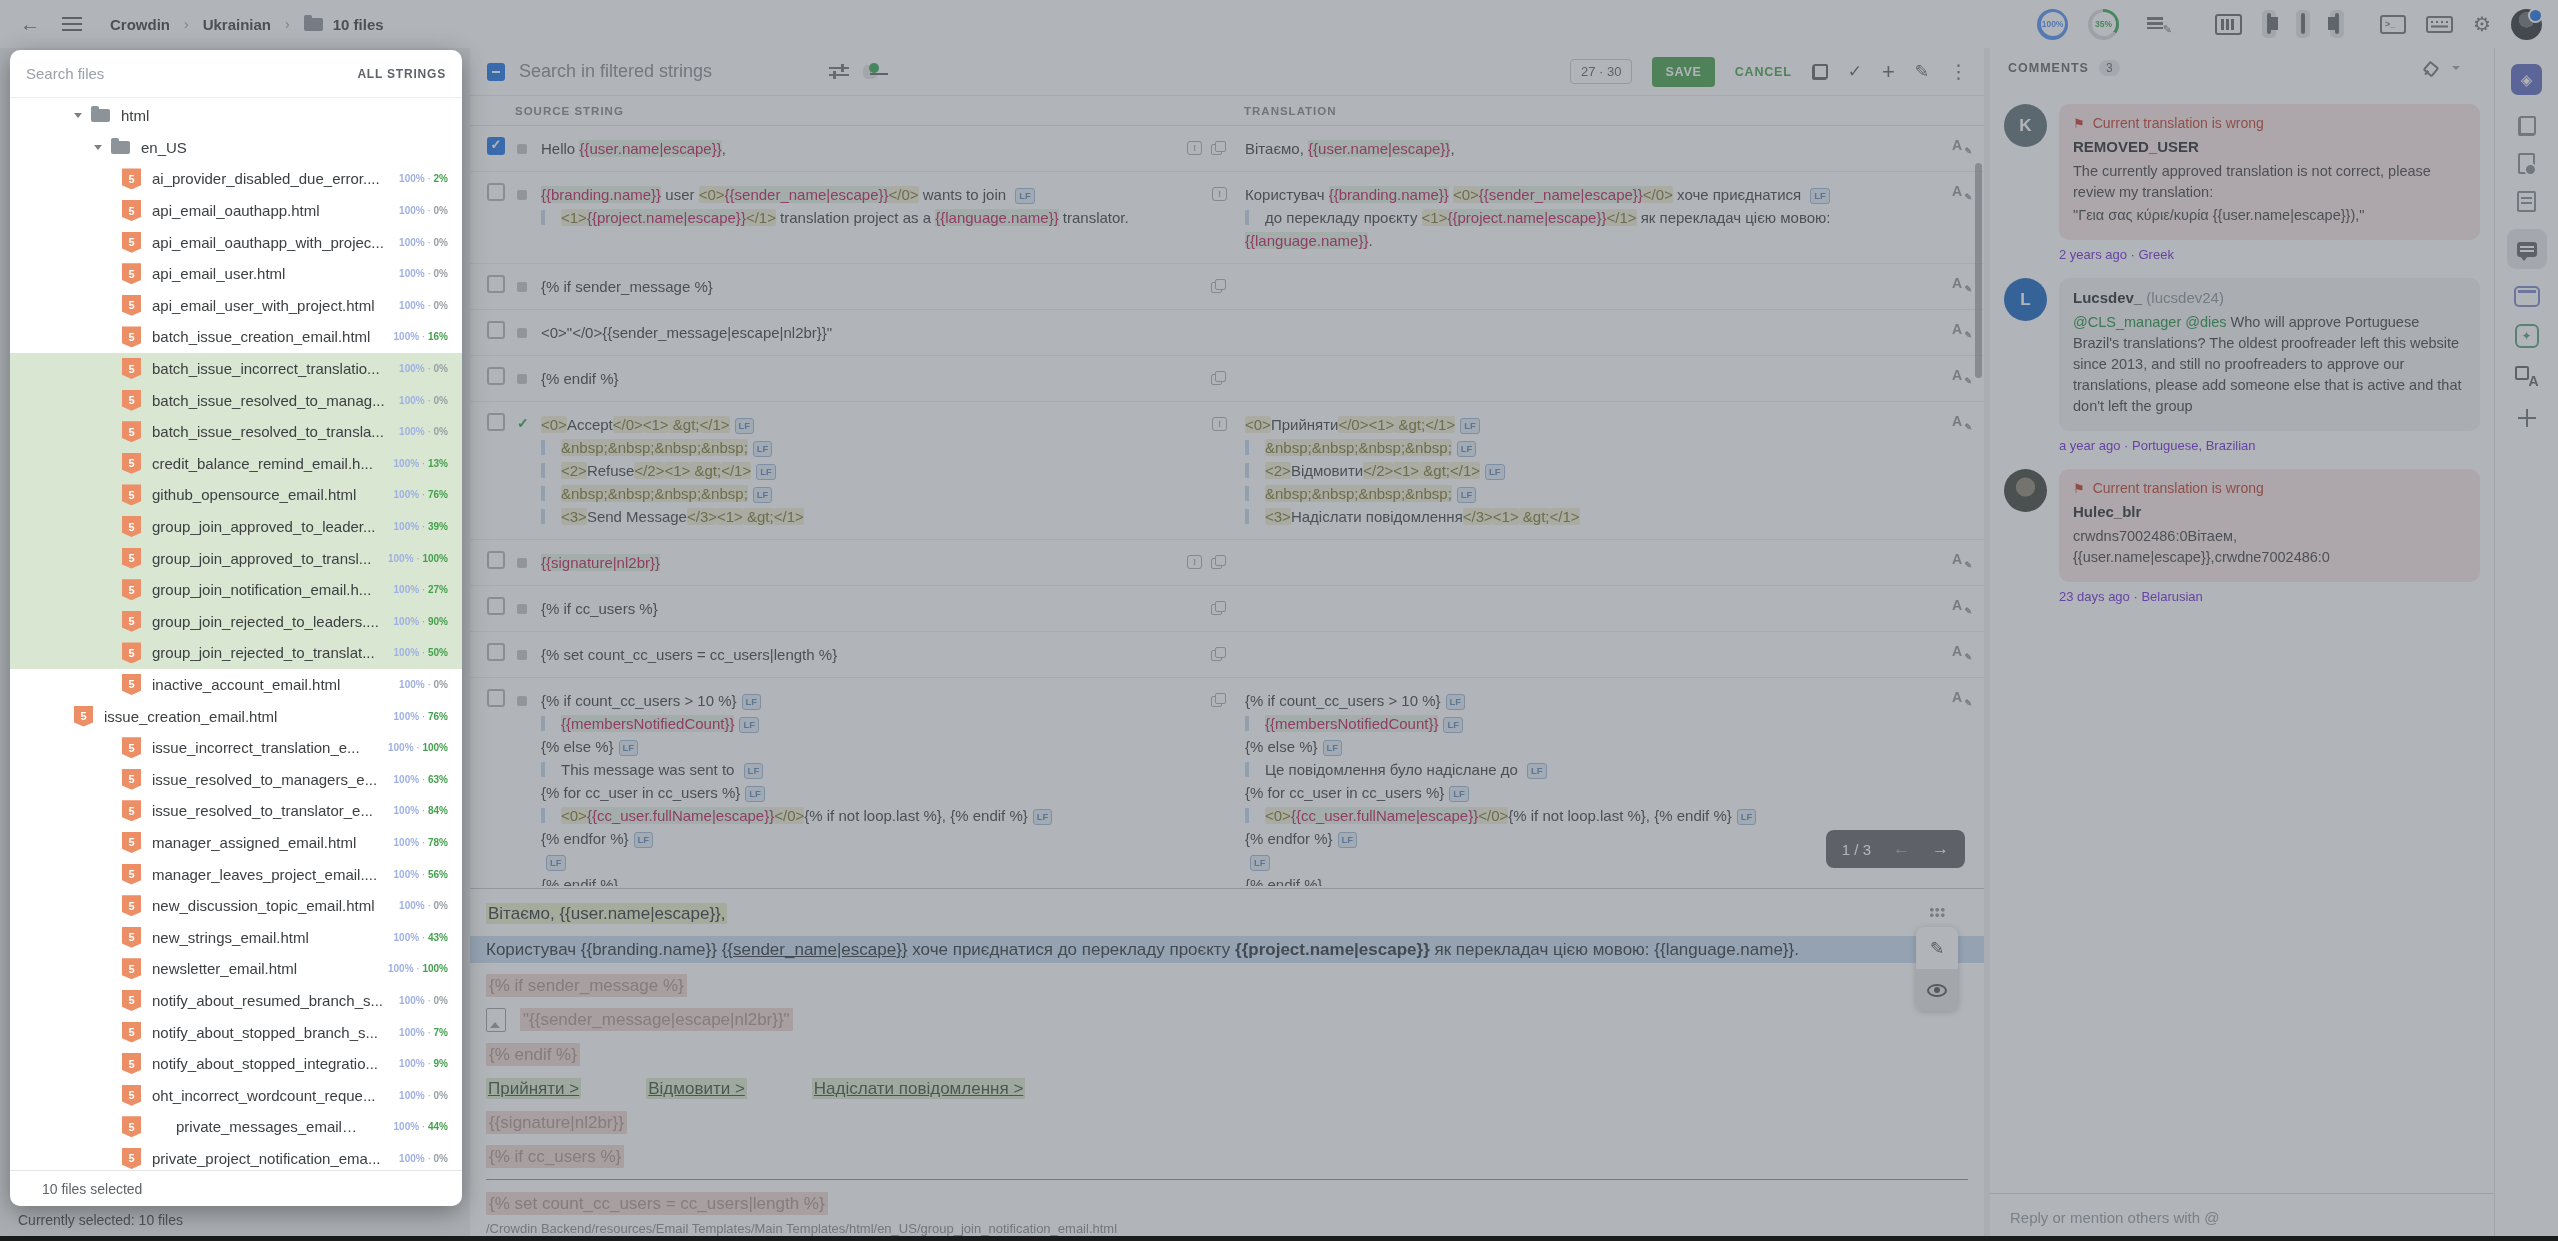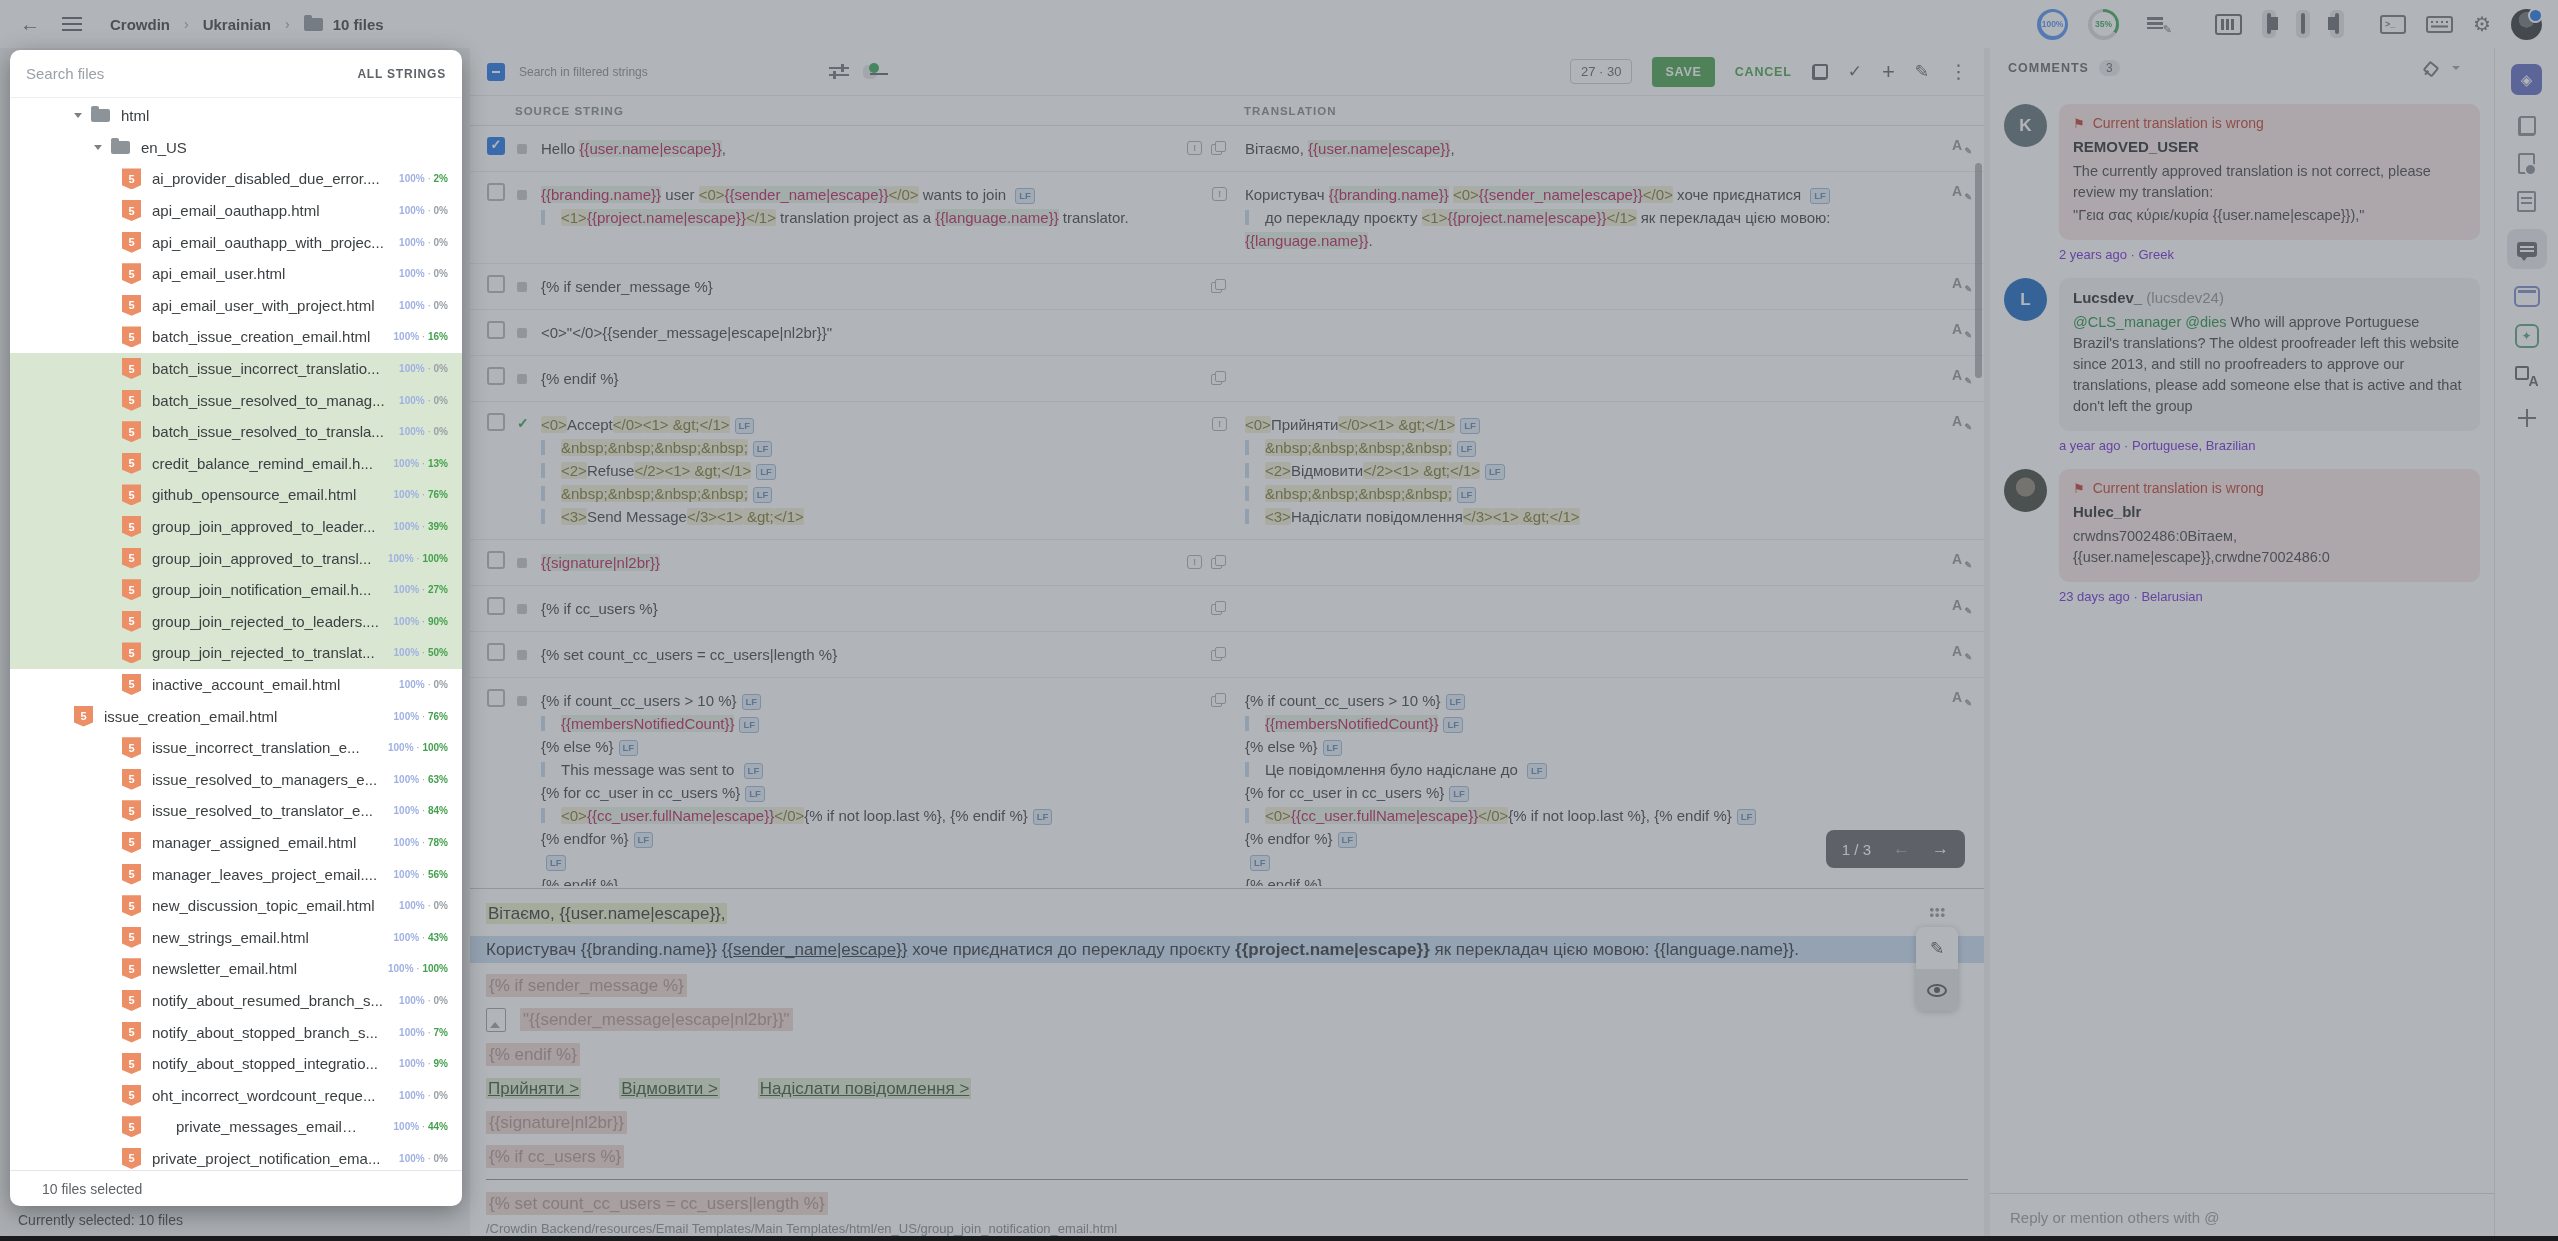--- a/index.html
+++ b/index.html
@@ -65,21 +65,21 @@
   .statusbar { position:absolute; left:18px; top:1212px; font-size:14px; color:#41464b; z-index:30; }
 
   
   .main { position:absolute; left:470px; top:48px; width:1514px; height:1193px; background:#fff; }
   .etoolbar { position:absolute; left:0; top:0; right:0; height:48px; display:flex; align-items:center; padding:0 16px 0 17px; border-bottom:1px solid #e8eaec; }
   .cbx { width:18px; height:18px; border:2px solid #b3b7bc; border-radius:3px; flex:none; position:relative; }
   .cbx.ind { background:#1a73e8; border-color:#1a73e8; }
   .cbx.ind::after { content:""; position:absolute; left:3px; top:6px; width:8px; height:2.4px; background:#fff; }
   .cbx.on { background:#1a73e8; border-color:#1a73e8; }
   .cbx.on::after { content:"\2713"; position:absolute; left:1.5px; top:-2px; color:#fff; font-size:13px; font-weight:bold; }
-  .etoolbar input { border:none; outline:none; background:transparent; font-family:inherit; font-size:12px; width:300px; margin-left:14px; color:#3c4043; }
+  .etoolbar input { border:none; outline:none; background:transparent; font-family:inherit; font-size:18px; width:300px; margin-left:14px; color:#3c4043; }
   .etoolbar input::placeholder { color:#878d93; }
   .ic-sliders { width:20px; height:16px; position:relative; margin-left:10px; }
   .ic-sliders::before { content:""; position:absolute; left:0; top:3px; width:100%; height:2.2px; background:#6f7479; box-shadow:0 7px 0 #6f7479; }
   .ic-sliders::after { content:""; position:absolute; left:12px; top:0px; width:2.8px; height:8px; background:#6f7479; box-shadow:-8px 7px 0 #6f7479; }
   .ic-filter { width:18px; height:14px; position:relative; }
   .ic-filter::before { content:""; position:absolute; left:0; top:1px; width:18px; height:2.4px; background:#5f6368;
      box-shadow:3px 5px 0 -1px #5f6368, 6px 10px 0 -2px #5f6368; }
   .fchip { position:relative; background:#e4e6e9; border-radius:5px; padding:7px; margin-left:14px; }
   .fchip::after { content:""; position:absolute; right:-2px; top:-2px; width:10px; height:10px; border-radius:50%; background:#34a853; }
   .et-right { margin-left:auto; display:flex; align-items:center; gap:20px; }
@@ -123,21 +123,21 @@
 
   
   .pv { position:absolute; top:840px; left:0; right:0; bottom:26px; background:#fff; border-top:1px solid #c6c9cd; overflow:hidden; padding:13px 0 0 16px; }
   .pvl { font-size:17px; line-height:23px; margin-bottom:11px; color:#2d3338; }
   .hl-green { background:#e9efc9; padding:1px 2px; }
   .pvl.bluefull { background:#c7dcf2; margin-left:-16px; padding:2px 0 2px 16px; }
   .pvl.bluefull b { font-weight:bold; }
   .pnk { display:inline-block; background:#edd6d2; color:#ad9390; padding:0 3px; border-radius:1px; }
   .imgph { display:inline-block; width:20px; height:24px; border:1.5px solid #9aa0a6; border-radius:2px; vertical-align:-7px; margin-right:14px; position:relative; }
   .imgph::after { content:""; position:absolute; left:3px; bottom:3px; border-left:5px solid transparent; border-right:5px solid transparent; border-bottom:6px solid #9aa0a6; }
-  .plink { color:#33523a; background:#dcead0; text-decoration:underline; margin-right:38px; padding:1px 2px; }
+  .plink { color:#33523a; background:#dcead0; text-decoration:underline; margin-right:65px; padding:1px 2px; }
   .pv hr { border:none; border-top:1px solid #8d9296; margin:8px 16px 12px 0; }
   .pvtools { position:absolute; right:26px; top:18px; display:flex; flex-direction:column; align-items:center; }
   .dots6 { width:16px; height:10px; margin-bottom:10px;
      background:radial-gradient(circle 1.6px, #8d9296 1.5px, transparent 2px) 0 0/5.5px 5.5px; }
   .toolcol { background:#fff; border-radius:8px; box-shadow:0 1px 6px rgba(0,0,0,0.25); overflow:hidden; }
   .toolbtn { width:42px; height:42px; display:flex; align-items:center; justify-content:center; color:#4d5156; font-size:17px; }
   .toolbtn.active { background:#e4e6e9; }
   .eye { width:20px; height:13px; border:2.2px solid #4d5156; border-radius:50%; position:relative; }
   .eye::after { content:""; position:absolute; left:4.5px; top:1.5px; width:6px; height:6px; border-radius:50%; background:#4d5156; }
   .fpath { position:absolute; left:16px; bottom:5px; font-size:13px; color:#868c92; }

